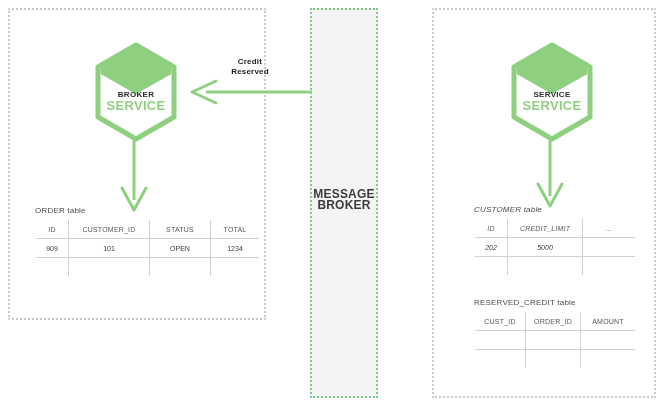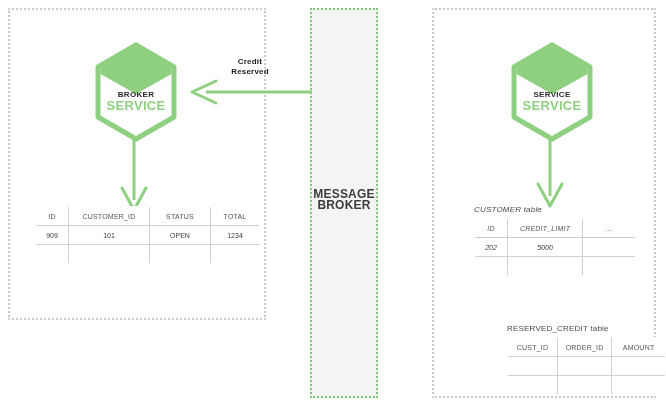--- a/index.html
+++ b/index.html
@@ -104,21 +104,21 @@
     color:#555;
     letter-spacing:.2px;
   }
   table.db tr:first-child td{border-top:none;}
   table.db tr:last-child td{border-bottom:none;}
   table.db td:first-child{border-left:none;}
   table.db td:last-child{border-right:none;}
 
   #tbl-order{left:35px;top:206px;}
   #tbl-customer{left:474px;top:205px;font-style:italic;}
-  #tbl-reserved{left:474px;top:324px;margin-left:33px;}
+  #tbl-reserved{left:474px;top:298px;}
 </style>
 </head>
 <body>
 
 <div id="stage">
 
   <div class="ctx" id="ctx-order"></div>
 
   <div class="ctx" id="ctx-customer"></div>
 
@@ -165,20 +165,21 @@
     <line x1="16" y1="0" x2="16" y2="60" stroke="#8ed080" stroke-width="3"></line>
     <polyline points="4,48 16,70 28,48" fill="none" stroke="#8ed080" stroke-width="3" stroke-linecap="round" stroke-linejoin="round"></polyline>
   </svg>
 
   <svg class="conn" id="arrow-cust-db" viewBox="0 0 32 68">
     <line x1="16" y1="0" x2="16" y2="56" stroke="#8ed080" stroke-width="3"></line>
     <polyline points="4,44 16,66 28,44" fill="none" stroke="#8ed080" stroke-width="3" stroke-linecap="round" stroke-linejoin="round"></polyline>
   </svg>
 
   <div class="tbl-wrap" id="tbl-order">
+    <div class="tbl-cap">ORDER table</div>
     <table class="db">
       <tbody>
           <tr class="hdr">
             <td style="width: 28px;">ID</td>
             <td style="width: 76px;">CUSTOMER_ID</td>
             <td style="width: 56px;">STATUS</td>
             <td style="width: 44px;">TOTAL</td>
           </tr>
           <tr>
             <td style="width: 28px;">909</td>

